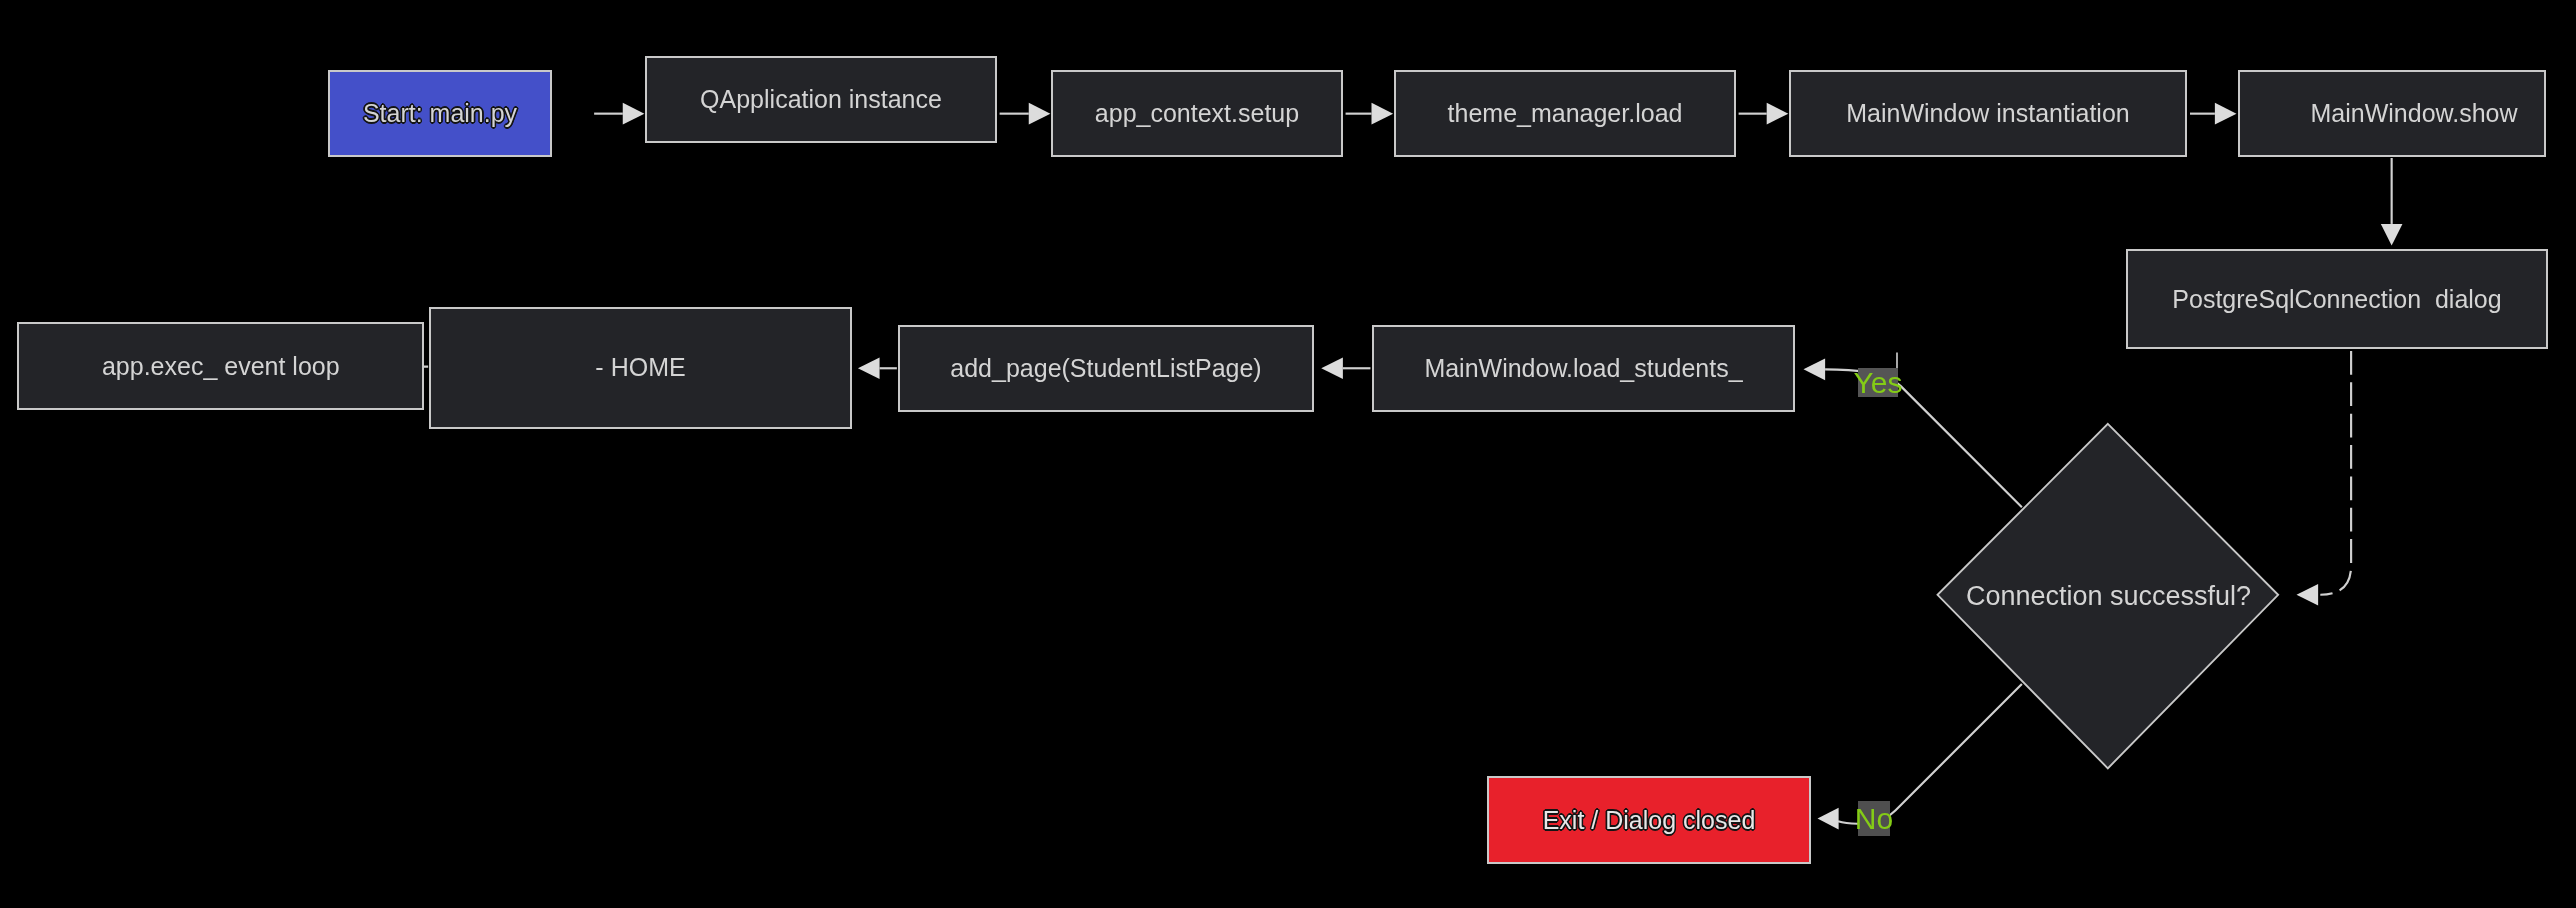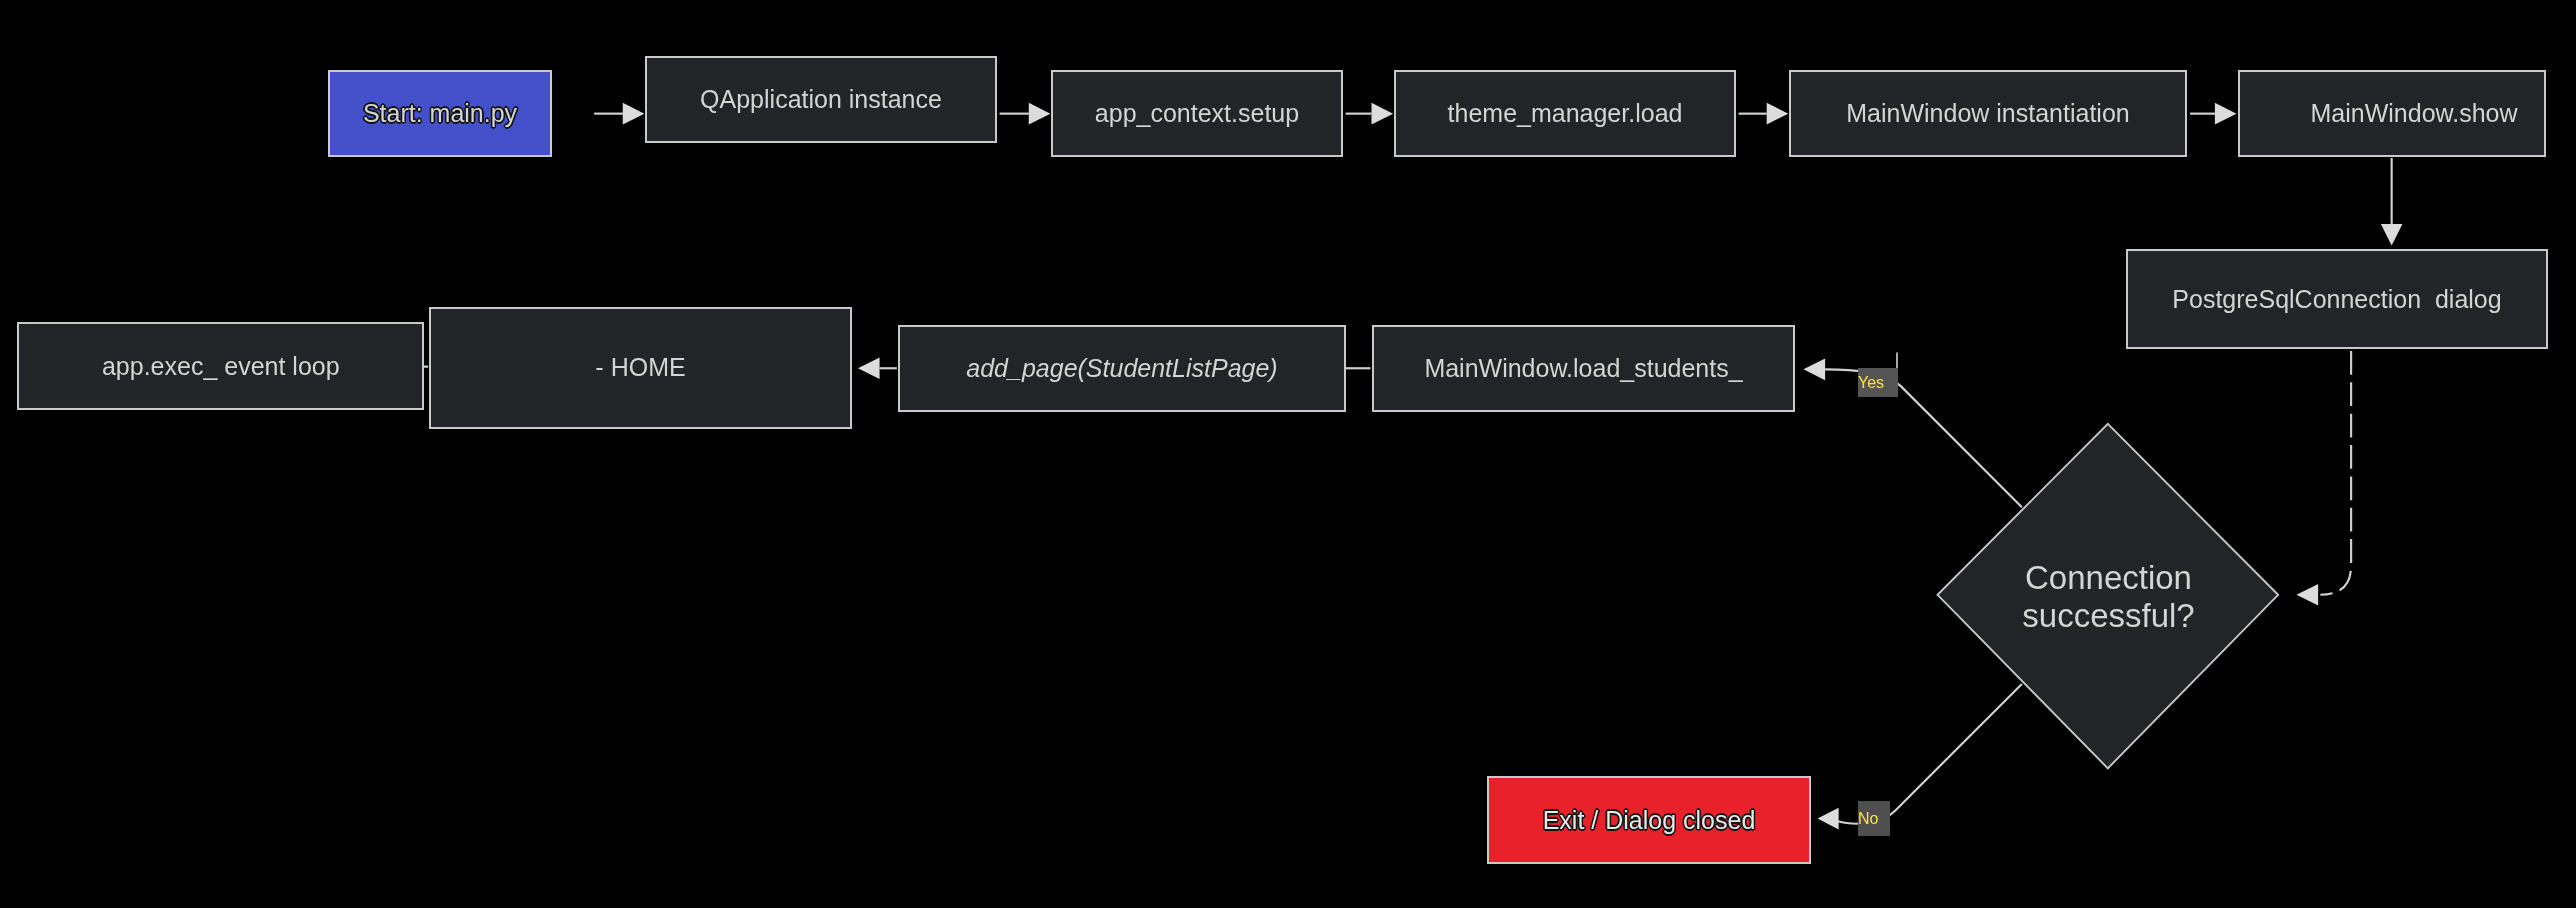--- a/index.html
+++ b/index.html
@@ -30,27 +30,27 @@
     display:flex;flex-direction:column;align-items:center;justify-content:center;
     text-align:center;white-space:pre-wrap;
   }
   .node.start{background:var(--start-fill);}
   .node.exit{background:var(--exit-fill);color:#e8e8e8;}
   .outlined{
     text-shadow:1.6px 0 0 #141414,-1.6px 0 0 #141414,0 1.6px 0 #141414,0 -1.6px 0 #141414,
                 1.1px 1.1px 0 #141414,-1.1px -1.1px 0 #141414,1.1px -1.1px 0 #141414,-1.1px 1.1px 0 #141414;
   }
   .diamond-label{
-    position:absolute;z-index:2;color:var(--text-color);font-size:33px;
-    display:flex;align-items:center;justify-content:flex-end;text-align:center;
+    position:absolute;z-index:2;color:var(--text-color);font-size:27px;
+    display:flex;align-items:center;justify-content:center;text-align:center;
   }
   .edge-label{
     position:absolute;z-index:3;box-sizing:border-box;
-    background:var(--label-bg);color:#fde047;font-size:16px;
-    display:flex;align-items:center;
+    background:var(--label-bg);color:#84cc16;font-size:30px;
+    display:flex;align-items:center;justify-content:center;
   }
   .line2{line-height:1.75;}
 </style>
 </head>
 <body>
 
 <svg id="edges" width="2576" height="909" viewBox="0 0 4765 1681">
 
   <g>
     <path class="edge" d="M1099 210 L1152 210"></path>
@@ -139,21 +139,21 @@
 </div>
 
 <div class="diamond-label" style="left:1938px;top:564px;width:341px;height:65px;">
   <span>Connection successful?</span>
 </div>
 
 <div class="node" style="left:1372px;top:325px;width:423px;height:87px;">
   <span>MainWindow.load_students_</span>
 </div>
 
-<div class="node" style="left:898px;top:325px;width:448px;height:87px;font-style:italic;">
+<div class="node" style="left:898px;top:325px;width:416px;height:87px;">
   <span>add_page(StudentListPage)</span>
 </div>
 
 <div class="node line2" style="left:429px;top:307px;width:423px;height:122px;">
   <span>- HOME</span>
 </div>
 
 <div class="node" style="left:17.3px;top:322px;width:407px;height:88px;">
   <span>app.exec_ event loop</span>
 </div>

